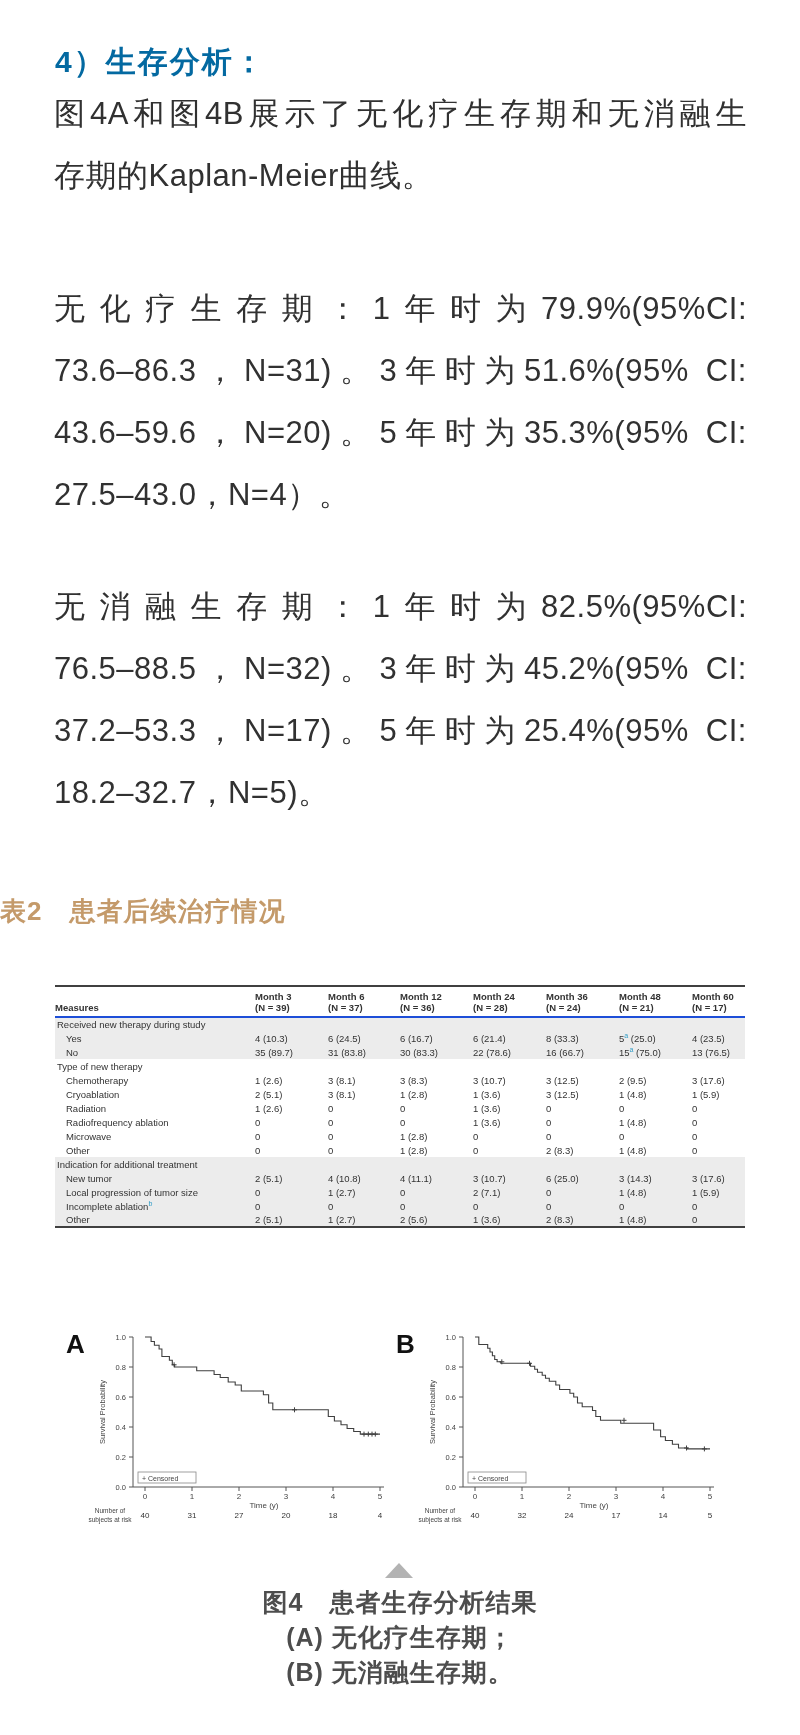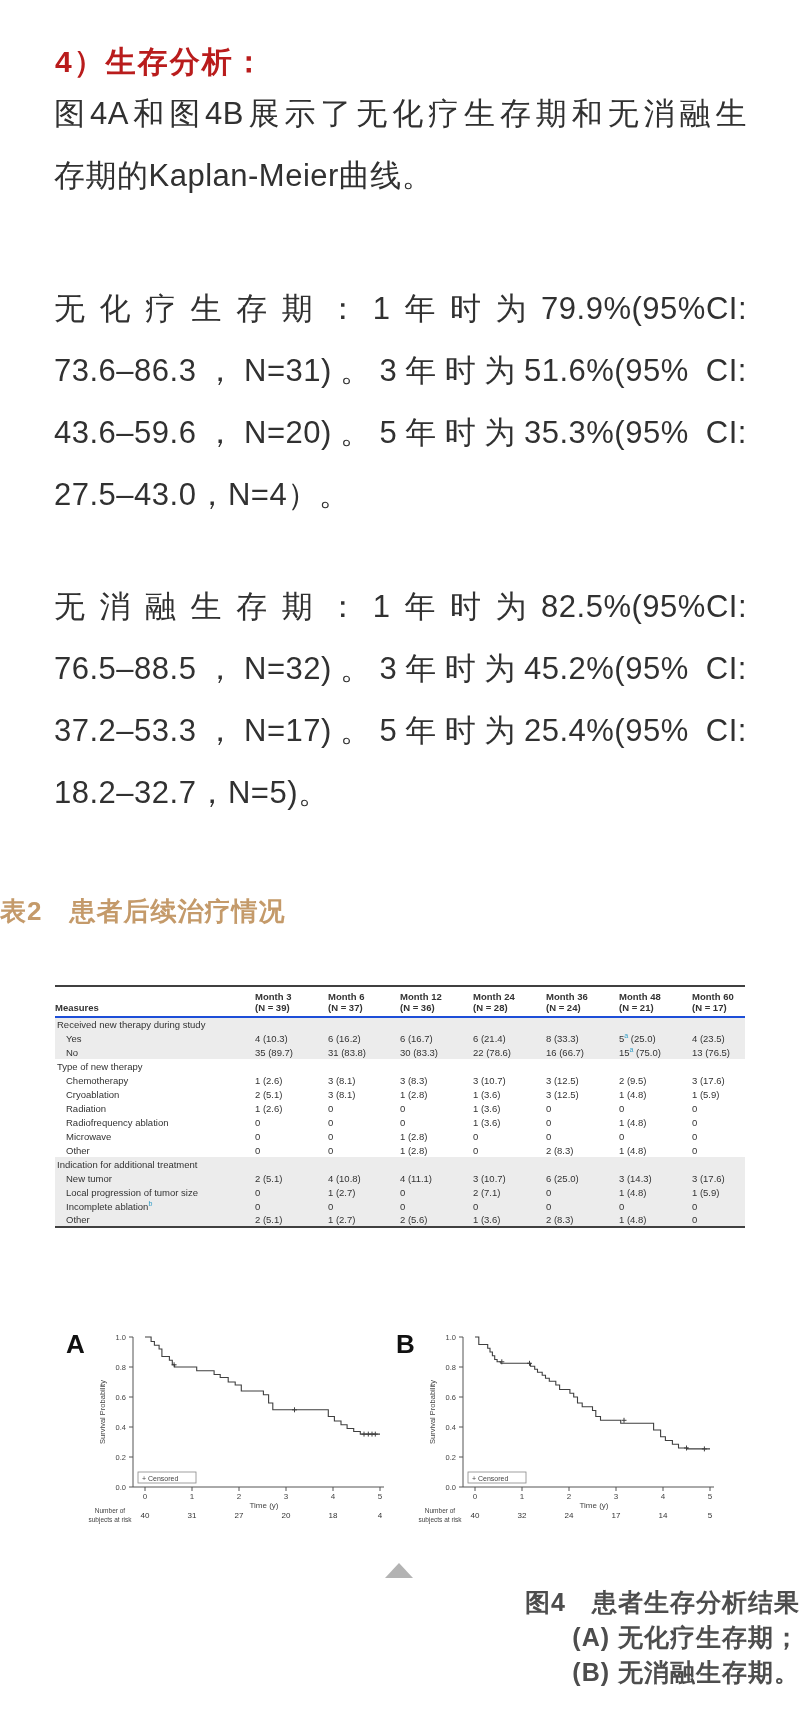--- a/index.html
+++ b/index.html
@@ -1,20 +1,20 @@
 <!DOCTYPE html>
 <html><head>
 <meta charset="utf-8">
 <style>
   *{box-sizing:border-box;margin:0;padding:0}
   html,body{background:#ffffff}
   .page{position:relative;width:800px;height:1735px;margin:0 auto;background:#fff;
         font-family:"Liberation Sans",sans-serif;overflow:hidden;color:#313131}
   .heading{position:absolute;left:55px;top:42px;font-size:30px;font-weight:bold;
-           color:#b91c1c;letter-spacing:2px}
+           color:#0369a1;letter-spacing:2px}
   .para{position:absolute;left:54px;width:693px;font-size:31px;color:#313131;letter-spacing:.5px}
   .tline{height:62px;line-height:62px;text-align:justify;text-align-last:justify;overflow:hidden;white-space:nowrap}
   .tline-last{text-align-last:left}
   .p1{top:83px}.p2{top:278px}.p3{top:576px}
   .tbl-title{position:absolute;left:0;top:894px;width:100%;
              font-size:26px;font-weight:bold;color:#C49A6A;letter-spacing:1px}
   .tbl{position:absolute;left:55px;top:985px;width:690px;border-collapse:collapse;
        table-layout:fixed;font-size:9.5px;color:#333;
        border-top:2px solid #404040;border-bottom:2px solid #404040}
   .tbl th{font-weight:bold;text-align:left;vertical-align:bottom;
@@ -23,21 +23,21 @@
   .tbl td.sec{padding-left:2px}
   .tbl td.lbl{padding-left:11px}
   .tbl tr.shaded{background:#ECECEC}
   sup.tsup{color:#2E9BC6;font-size:7px;line-height:0}
   .figure{position:absolute;left:0;top:1316px;width:800px;height:225px}
   .panel{position:absolute;top:0}
   .panel-a{left:50px}.panel-b{left:380px}
   .cap-triangle{position:absolute;left:385px;top:1563px;width:0;height:0;
                 border-left:14px solid transparent;border-right:14px solid transparent;
                 border-bottom:15px solid #B3B3B3}
-  .cap{position:absolute;left:0;width:100%;text-align:right;font-size:25px;
+  .cap{position:absolute;left:0;width:100%;text-align:center;font-size:25px;
        font-weight:600;color:#4D4D4D;letter-spacing:1px}
   .cap1{top:1586px}.cap2{top:1621px}.cap3{top:1656px}
 </style>
 </head>
 <body>
 
 <div class="page">
 
   <h1 class="heading">4）生存分析：</h1>
 
@@ -104,21 +104,21 @@
           </th>
         </tr>
     </thead>
     <tbody>
         <tr class="shaded">
           <td colspan="8" class="sec">Received new therapy during study</td>
         </tr>
         <tr class="shaded">
           <td class="lbl">Yes</td>
           <td>4 (10.3)</td>
-          <td>6 (16.2)</td>
+          <td>6 (24.5)</td>
           <td>6 (16.7)</td>
           <td>6 (21.4)</td>
           <td>8 (33.3)</td>
           <td>5<sup class="tsup">a</sup> (25.0)</td>
           <td>4 (23.5)</td>
         </tr>
         <tr class="shaded">
           <td class="lbl">No</td>
           <td>35 (89.7)</td>
           <td>31 (83.8)</td>

